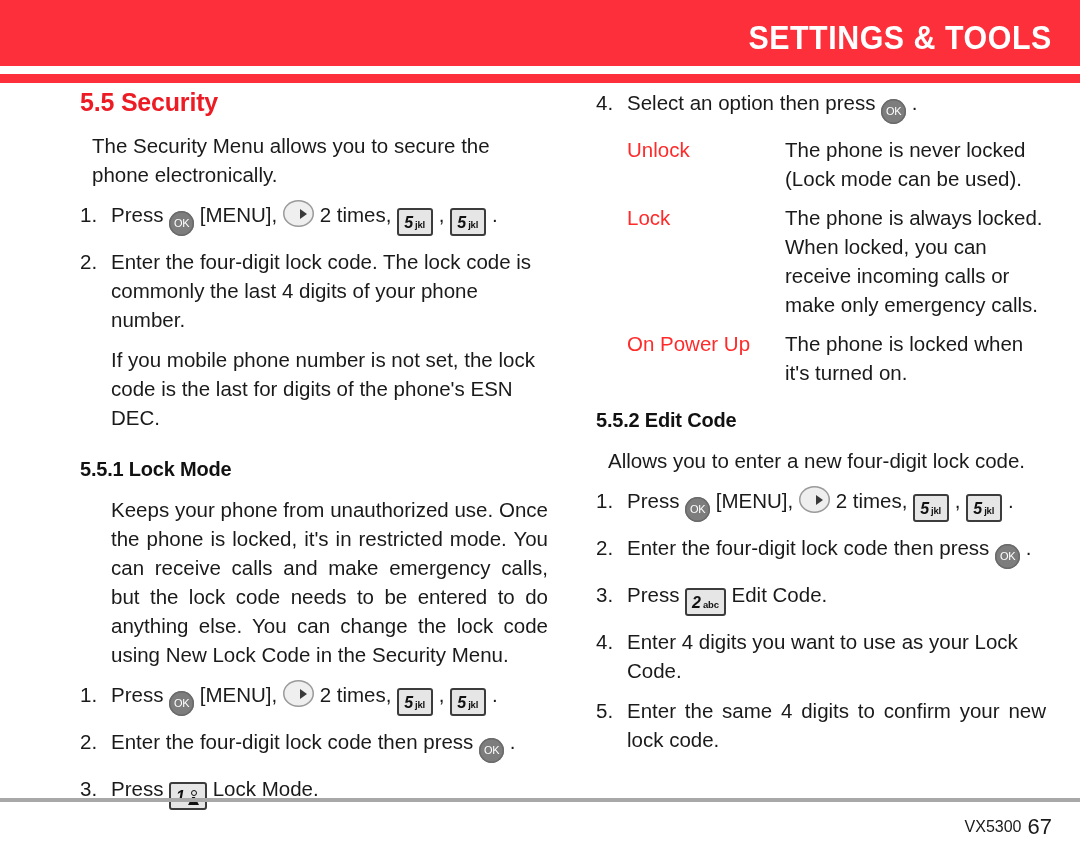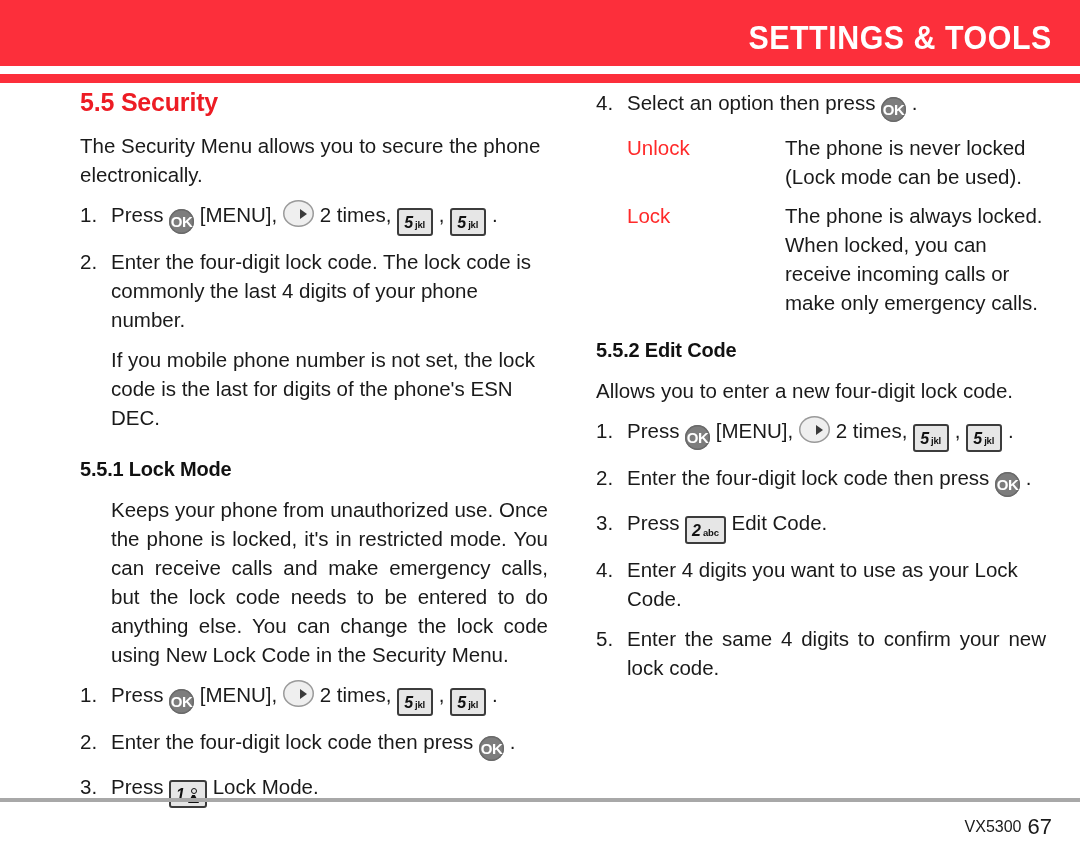--- a/index.html
+++ b/index.html
@@ -69,21 +69,21 @@
   .sub-title {
     font-size: 20px;
     font-weight: bold;
     color: #111;
     margin: 26px 0 14px 0;
     letter-spacing: -0.2px;
   }
   p.body {
     font-size: 20.5px;
     line-height: 29px;
-    margin: 0 0 11px 0;
+    margin: 0 0 11px 12px;
     color: #1a1a1a;
   }
 
   
   .step {
     position: relative;
     padding-left: 31px;
     font-size: 20.5px;
     line-height: 29px;
     margin: 0 0 11px 0;
@@ -100,22 +100,22 @@
   .ico {
     display: inline-block;
     vertical-align: -5px;
   }
   
   .key-ok {
     width: 25px; height: 25px;
     border-radius: 50%;
     background: #7d7d7d;
     color: #ffffff;
-    font-size: 15px;
-    font-weight: bold;
+    font-size: 11px;
+    font-weight: normal;
     line-height: 25px;
     text-align: center;
     letter-spacing: -0.3px;
     box-shadow: inset 0 0 0 1.5px #6a6a6a;
   }
   
   .key-nav {
     position: relative;
     width: 31px; height: 27px;
     border-radius: 50%;
@@ -326,20 +326,24 @@
 
     <div class="deflist">
       <div class="defrow">
         <div class="defterm">Unlock</div>
         <div class="defdesc">The phone is never locked (Lock mode can be used).</div>
       </div>
       <div class="defrow">
         <div class="defterm">Lock</div>
         <div class="defdesc">The phone is always locked. When locked, you can receive incoming calls or make only emergency calls.</div>
       </div>
+      <div class="defrow">
+        <div class="defterm">On Power Up</div>
+        <div class="defdesc">The phone is locked when it's turned on.</div>
+      </div>
     </div>
 
     <div class="sub-title" style="margin-top:22px;">5.5.2 Edit Code</div>
 
     <p class="body">Allows you to enter a new four-digit lock code.</p>
 
     <div class="step">
       <span class="num">1.</span>
       <span class="txt">
         <span>Press</span>

